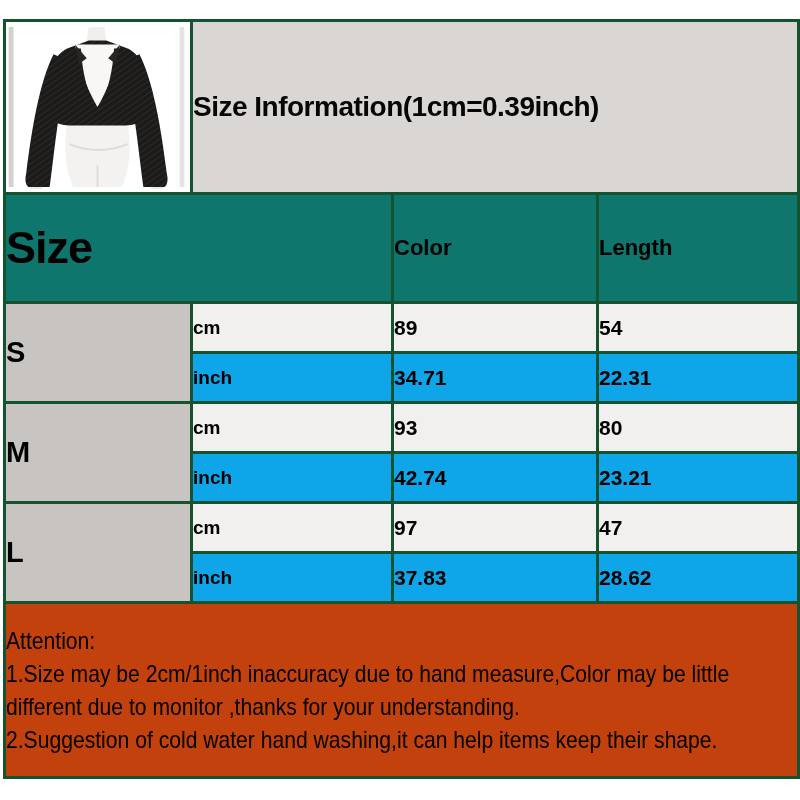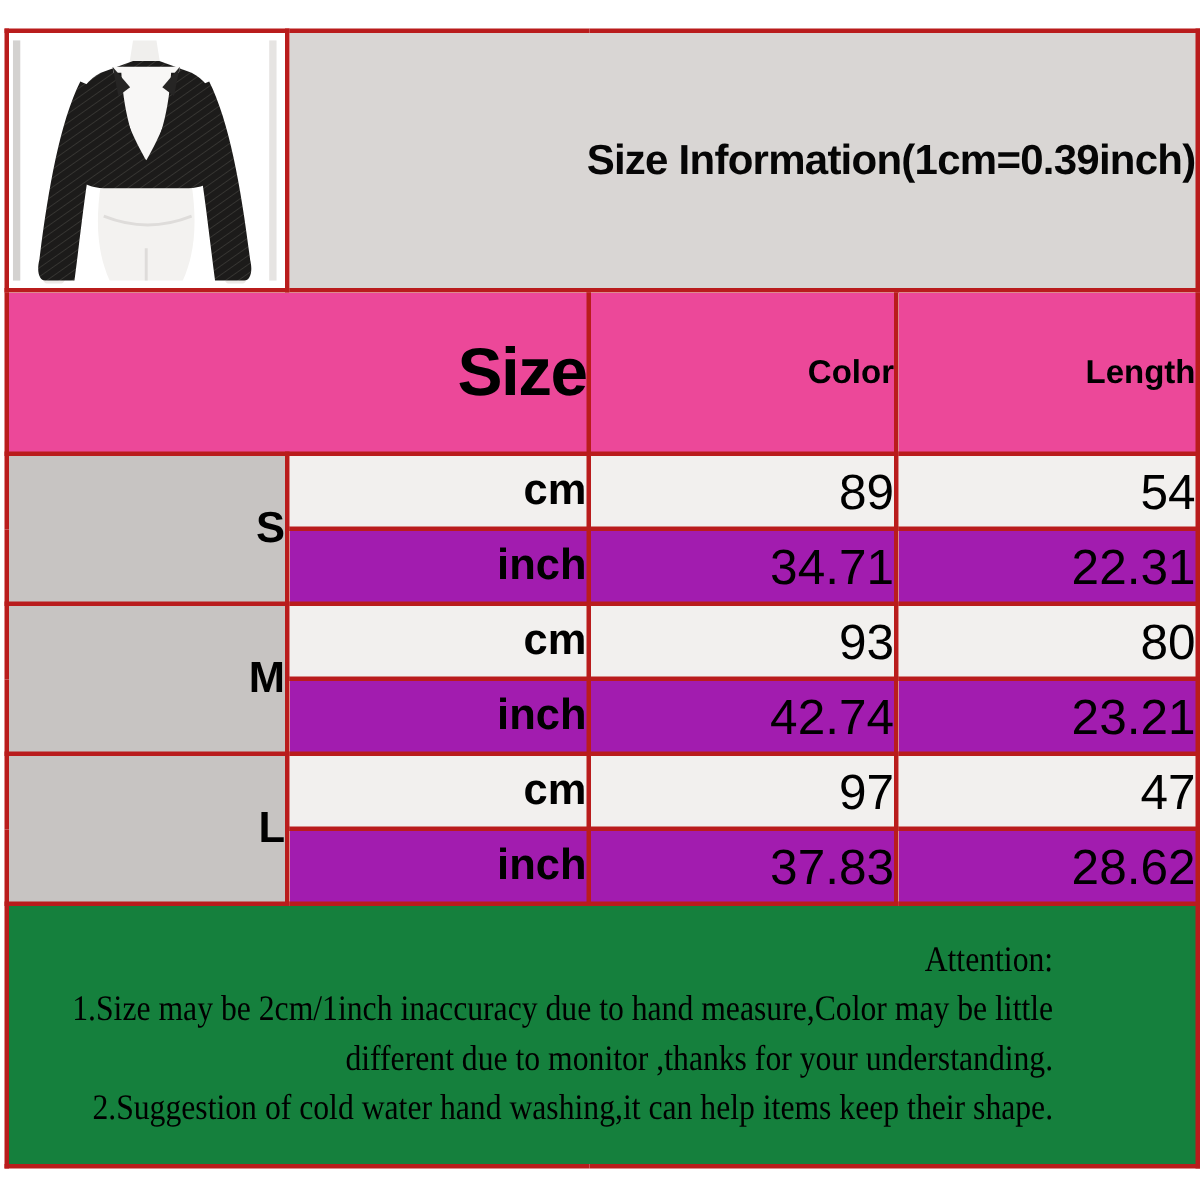--- a/index.html
+++ b/index.html
@@ -7,46 +7,46 @@
     width:800px;height:800px;background:#ffffff;
     font-family:"Liberation Sans", sans-serif;color:#000;
     overflow:hidden;
   }
   table.sheet{
     width:794px;margin:19px 0 0 3px;
     border-collapse:collapse;table-layout:fixed;
     background:#fff;
   }
   table.sheet td{
-    border:3px solid #b91c1c;
-    text-align:right;vertical-align:middle;
+    border:3px solid #14532d;
+    text-align:left;vertical-align:middle;
     padding:0;overflow:hidden;
   }
   
   .r-top td{height:170px;}
   td.photo-cell{background:#ffffff;padding:0;}
   td.title-cell{background:#d9d6d4;}
   .main-title{
     font-weight:bold;font-size:28px;letter-spacing:-0.5px;color:#060606;
   }
   
-  .r-head td{height:106px;background:#ec4899;}
+  .r-head td{height:106px;background:#0f766e;}
   .size-head{font-weight:bold;font-size:45px;letter-spacing:-1px;}
   .col-head{font-weight:bold;font-size:22px;}
   
   .r-sub td{height:47px;}
   td.size-label{
     background:#c7c4c2;font-weight:bold;font-size:29px;
   }
   tr.sub-cm td.unit-cell, tr.sub-cm td.val-cell{background:#f2f0ee;}
-  tr.sub-inch td.unit-cell, tr.sub-inch td.val-cell{background:#a21caf;}
-  td.unit-cell{font-weight:bold;font-size:29px;}
-  td.val-cell{font-size:33px;font-weight:normal;}
+  tr.sub-inch td.unit-cell, tr.sub-inch td.val-cell{background:#0ea5e9;}
+  td.unit-cell{font-weight:bold;font-size:19px;}
+  td.val-cell{font-size:21px;font-weight:bold;}
   
-  .r-att td{height:172px;text-align:left;vertical-align:top;padding:3px 5px;background:#15803d;font-family:Liberation Serif, serif;}
+  .r-att td{height:172px;text-align:left;vertical-align:top;padding:3px 5px;background:#c2410c;}
   .att-line{
     font-size:24px;line-height:33px;white-space:nowrap;
     transform:scaleX(0.88);transform-origin:0 50%;
   }
   .photo-svg{display:block;}
 </style>
 </head>
 <body>
 
 <table class="sheet">

